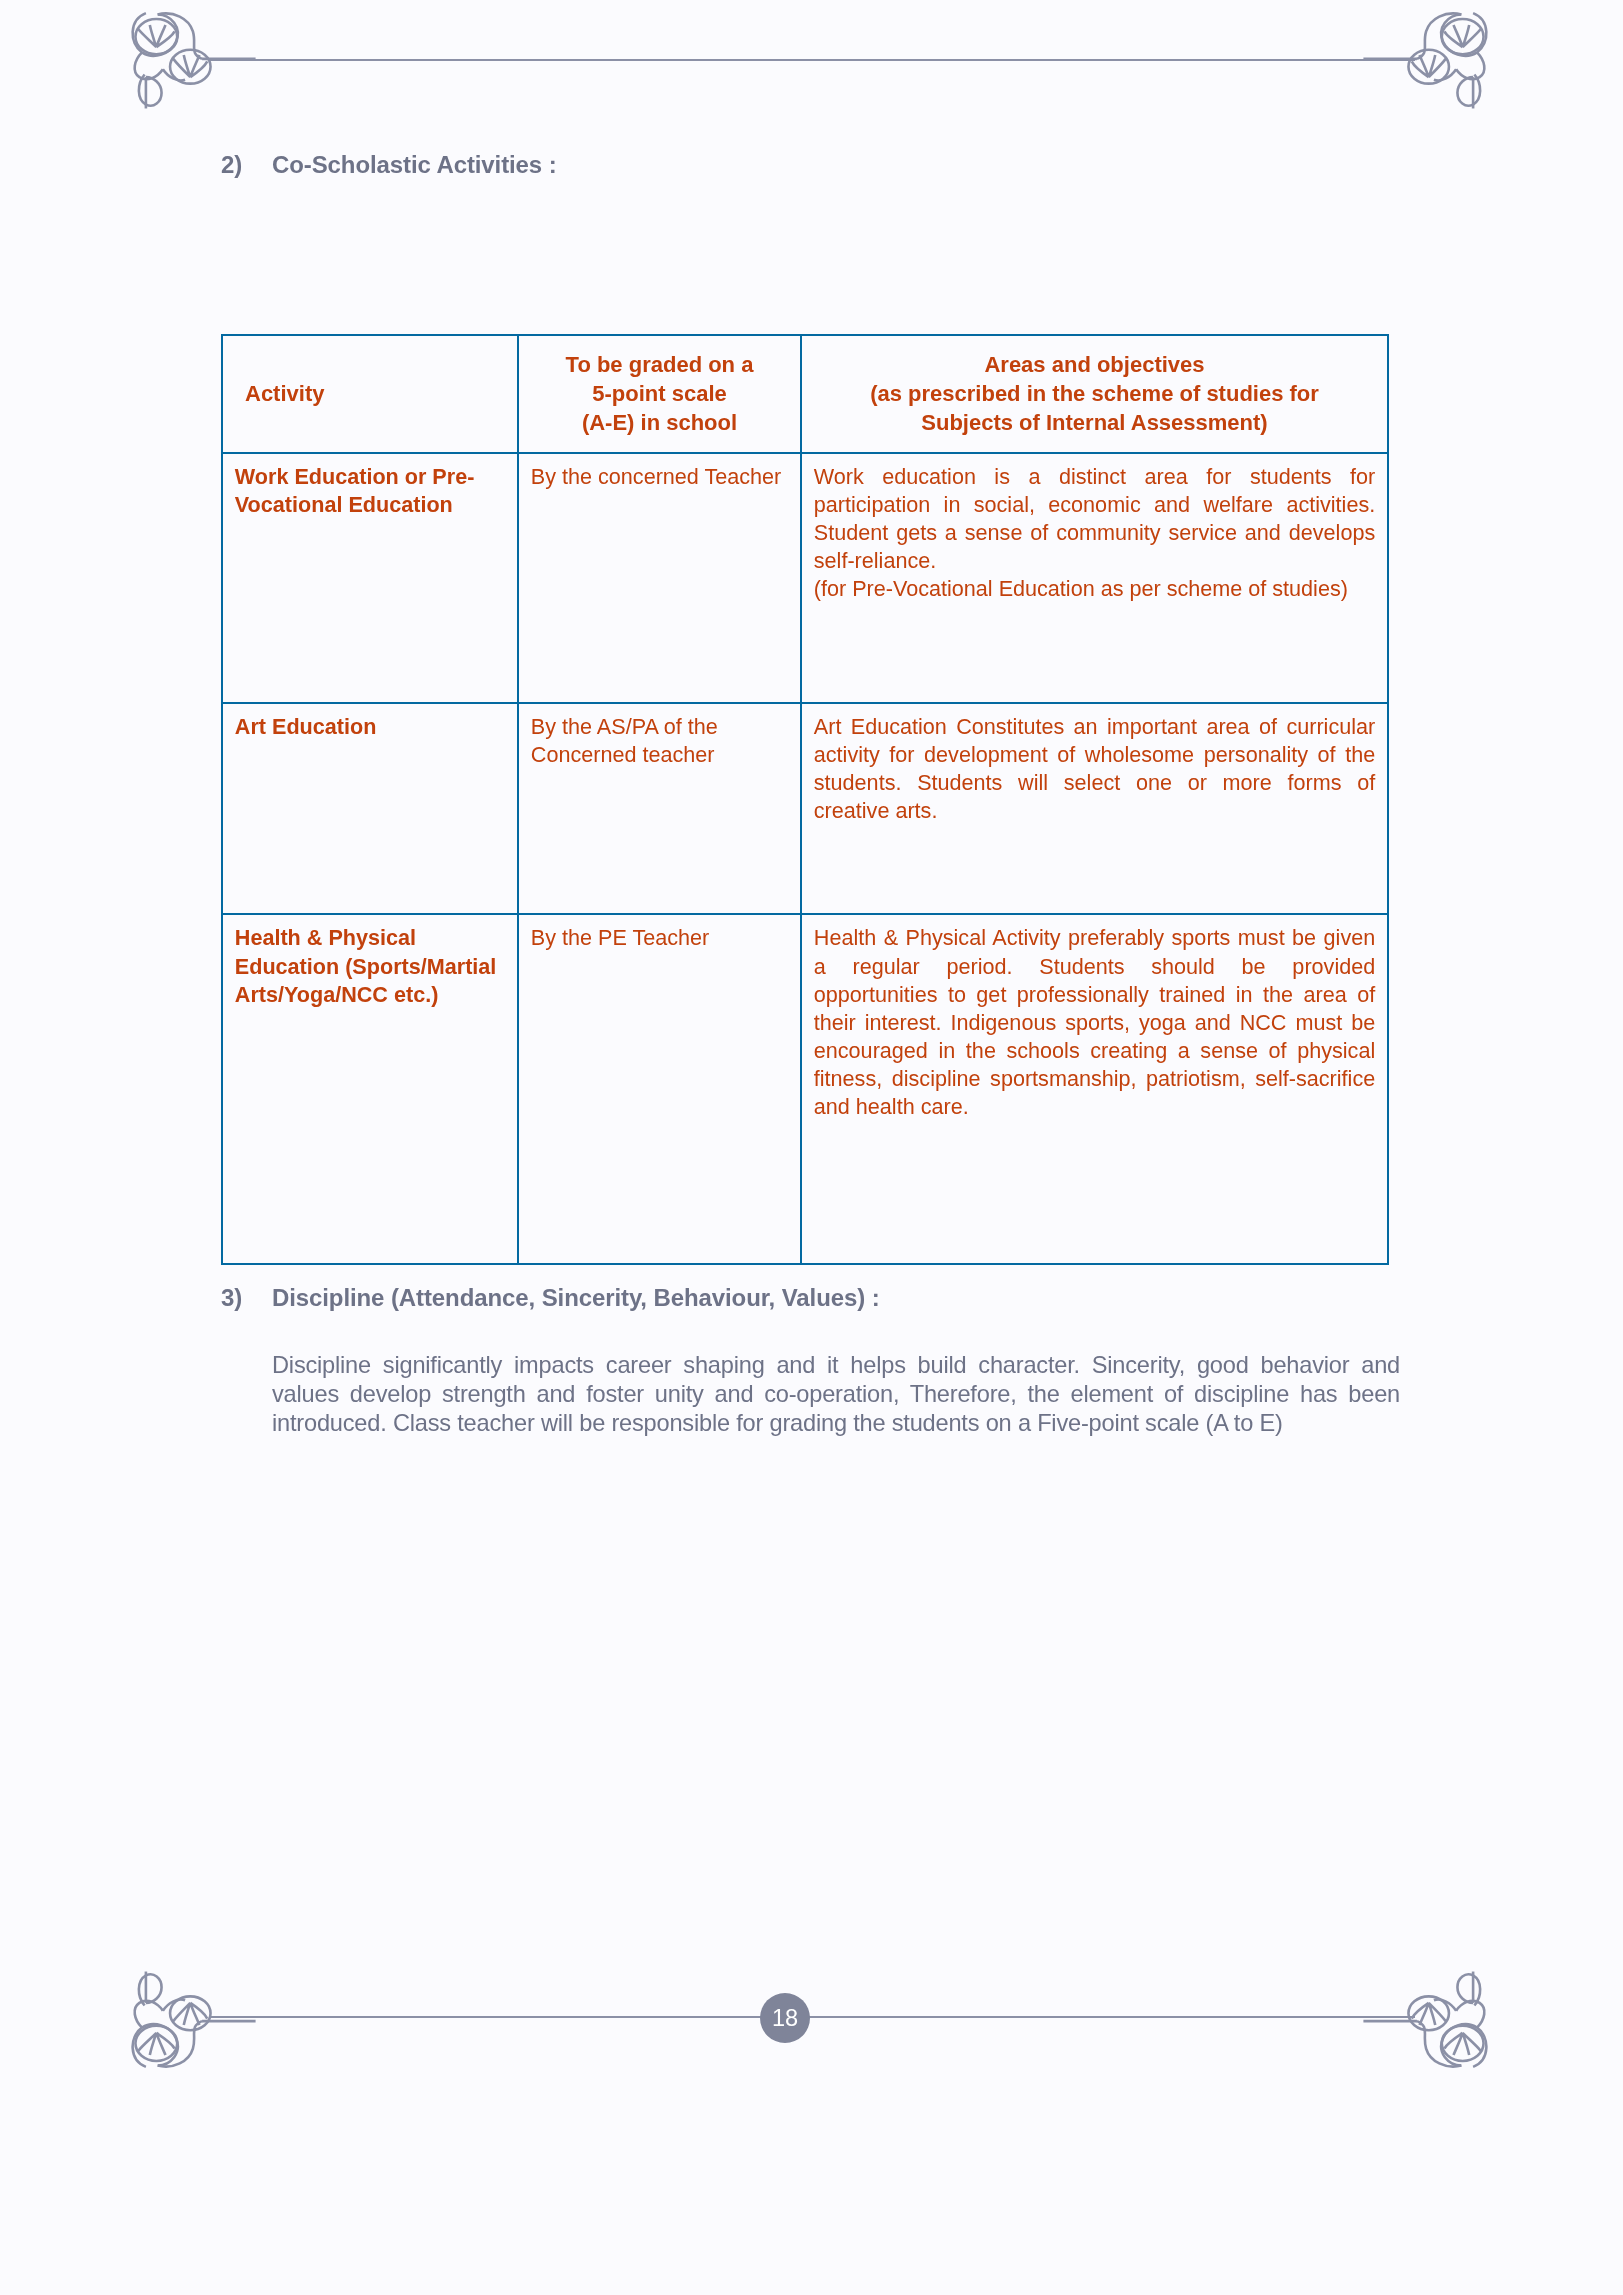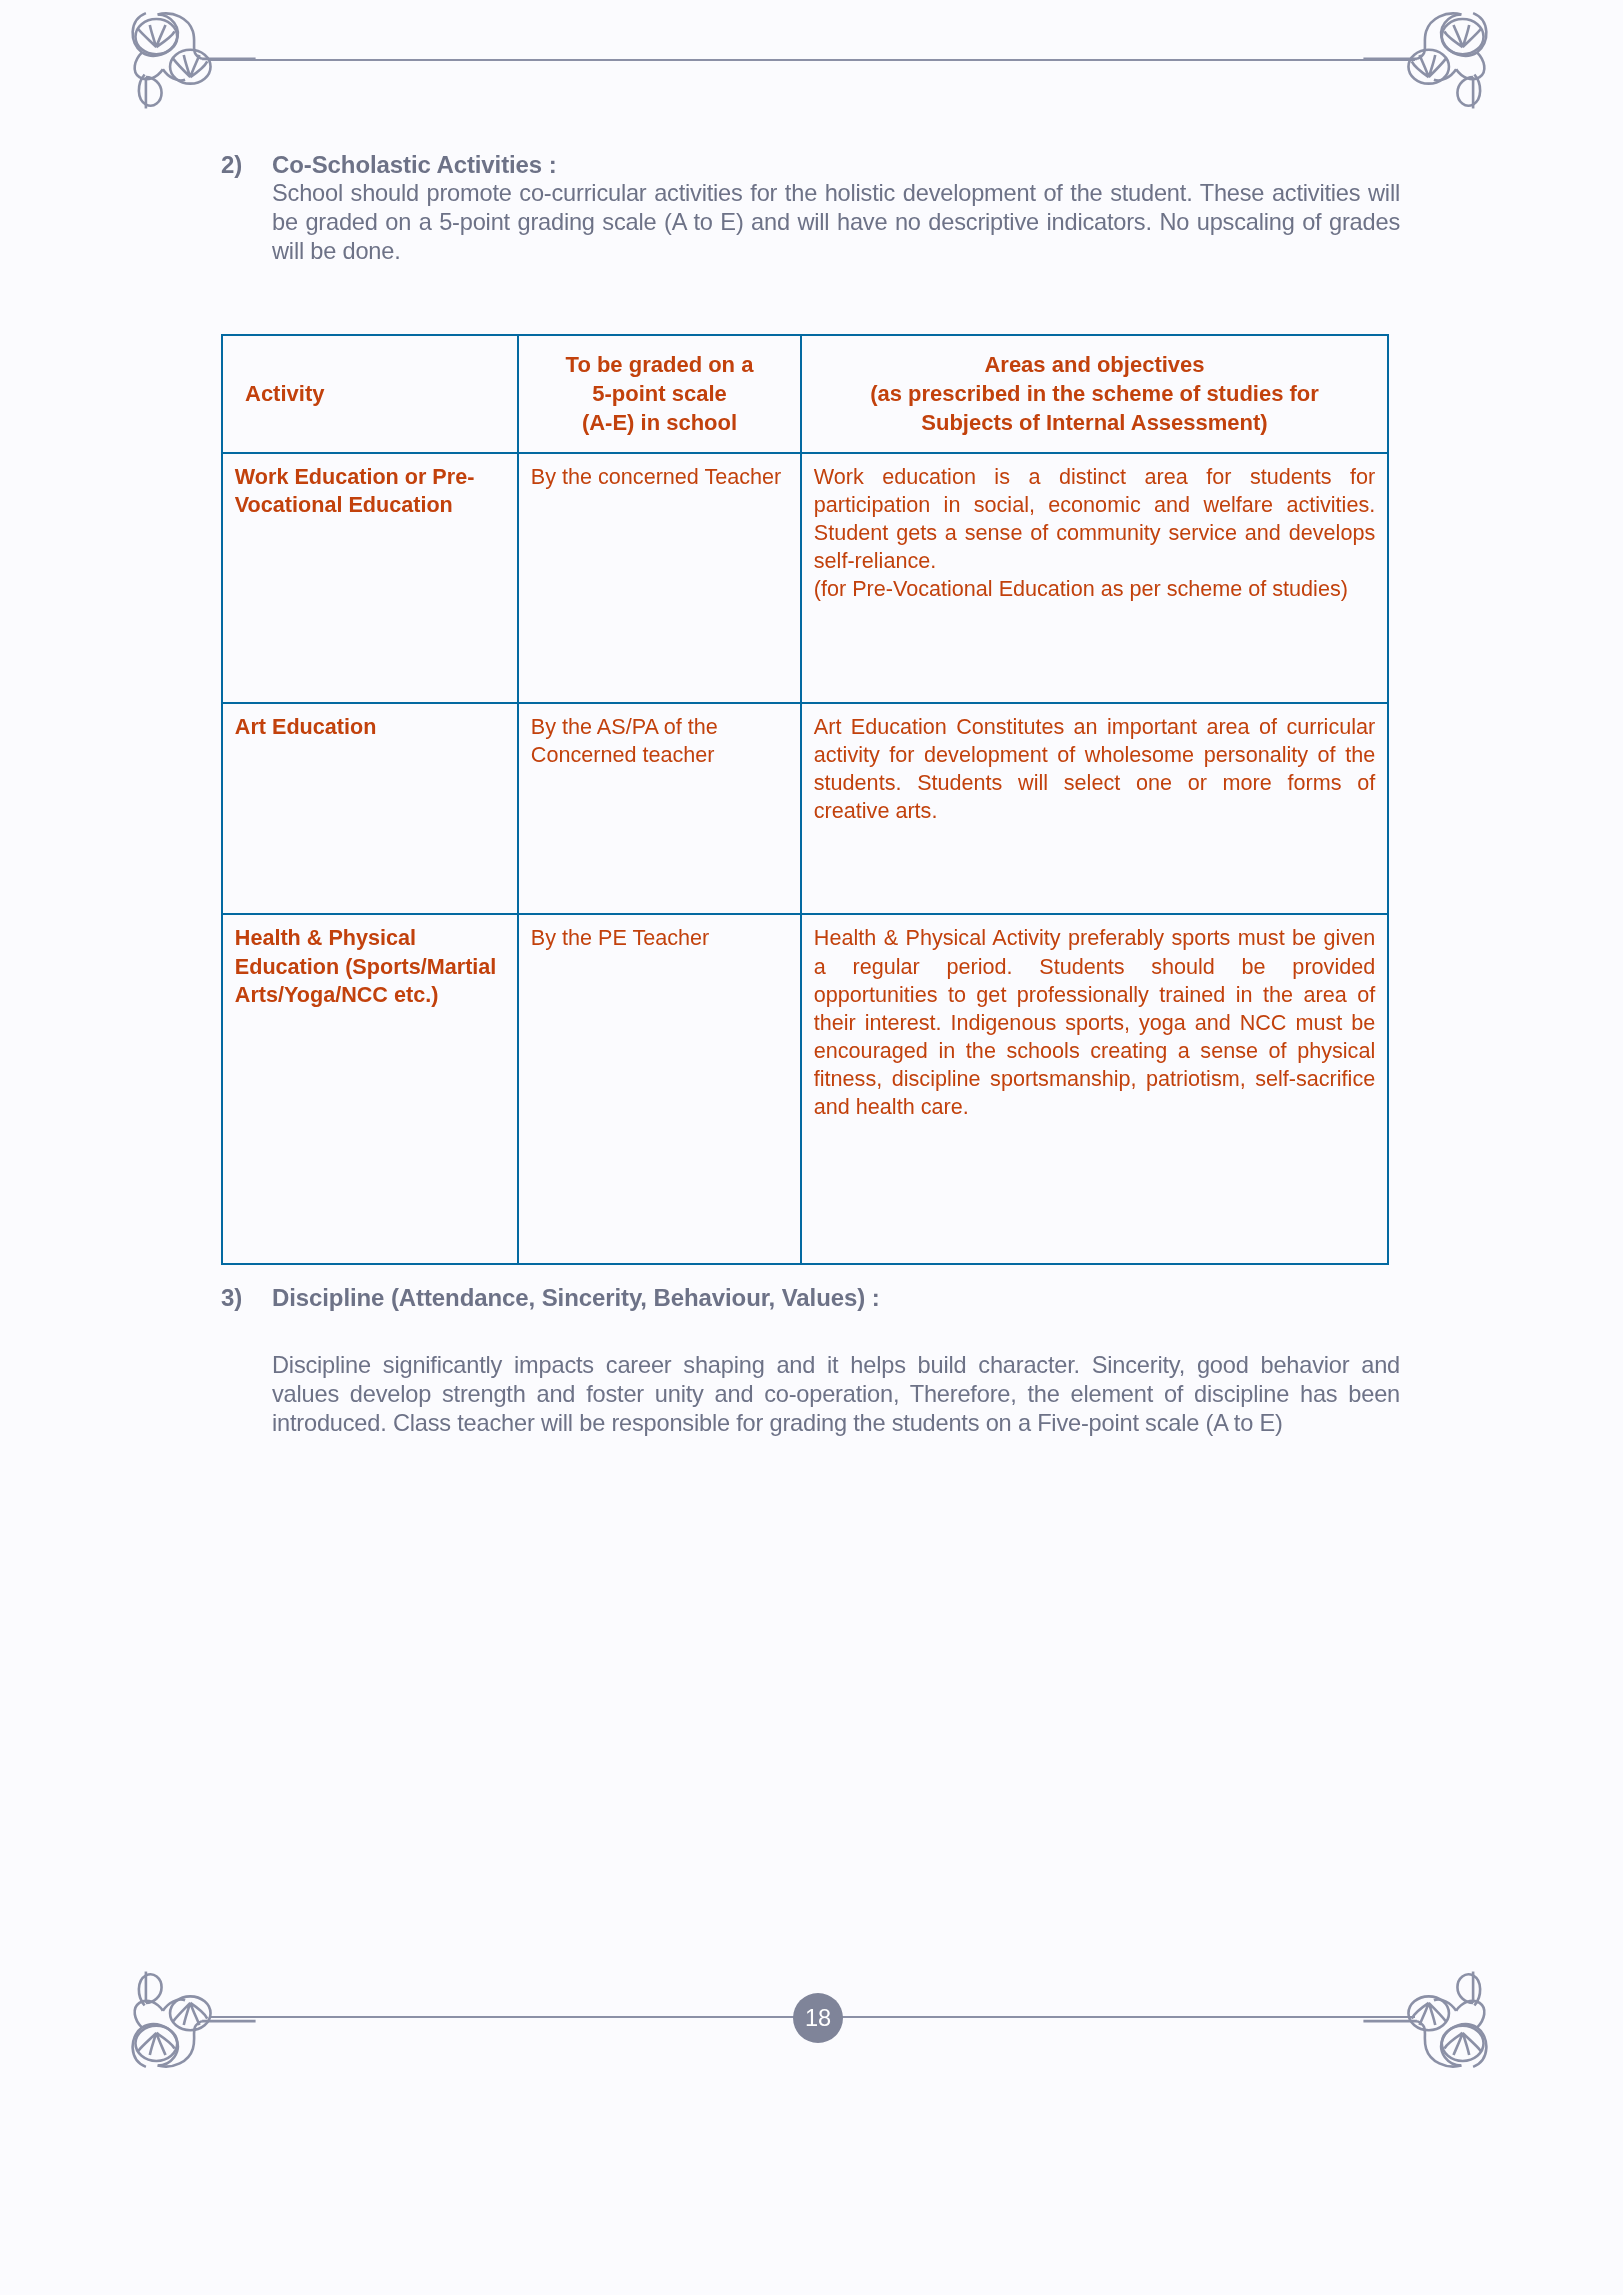--- a/index.html
+++ b/index.html
@@ -40,21 +40,21 @@
     width: 151px;
     height: 111px;
   }
   .orn-tl { left: 105px; top: 0px; }
   .orn-tr { left: 1363px; top: 0px; transform: scaleX(-1); }
   .orn-bl { left: 105px; top: 0px; transform: scaleY(-1); }
   .orn-br { left: 1363px; top: 0px; transform: scale(-1,-1); }
 
   .page-number {
     position: absolute;
-    left: 793px;
+    left: 760px;
     top: 1993px;
     width: 50px;
     height: 50px;
     border-radius: 50%;
     background: #7f8499;
     color: #ffffff;
     font-size: 23.6px;
     line-height: 50px;
     text-align: center;
     font-family: "Liberation Sans", sans-serif;
@@ -201,23 +201,20 @@
     </g>
   </svg>
 </div>
 
 <div class="content">
 
   <div class="section" style="top:151px;">
     <div class="list-head">
       <span class="list-marker">2)</span>
       <span class="list-title">Co-Scholastic Activities :</span>
-    </div>
-    <div class="list-body">
-      <p>School should promote co-curricular activities for the holistic development of the student. These activities will be graded on a 5-point grading scale (A to E) and will have no descriptive indicators. No upscaling of grades will be done.</p>
     </div>
   </div>
 
   <table class="act-table">
     <colgroup>
       <col class="col-1">
         <col class="col-2">
         <col class="col-3">
     </colgroup>
     <thead>

